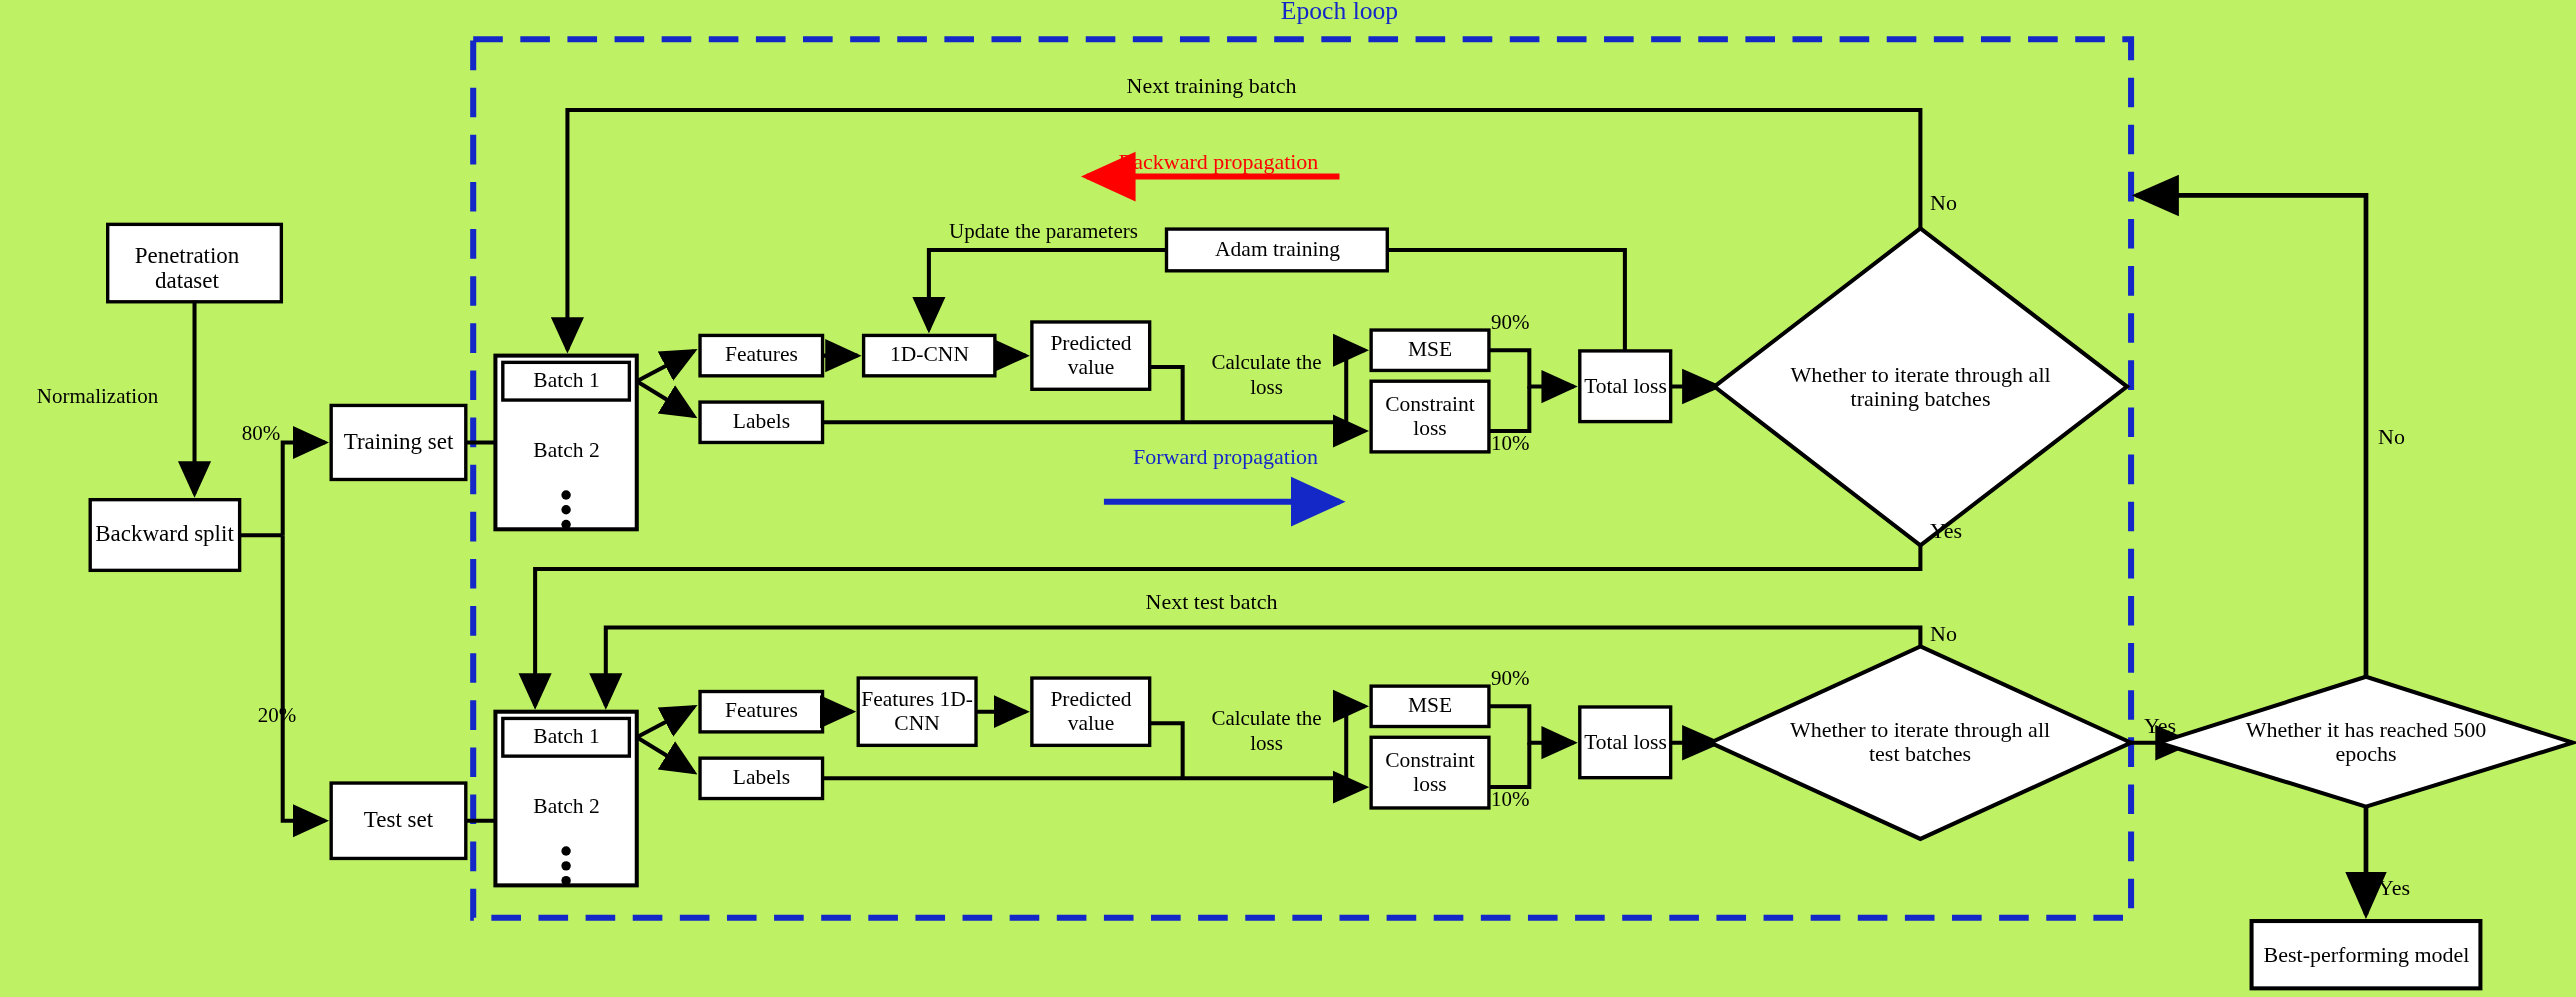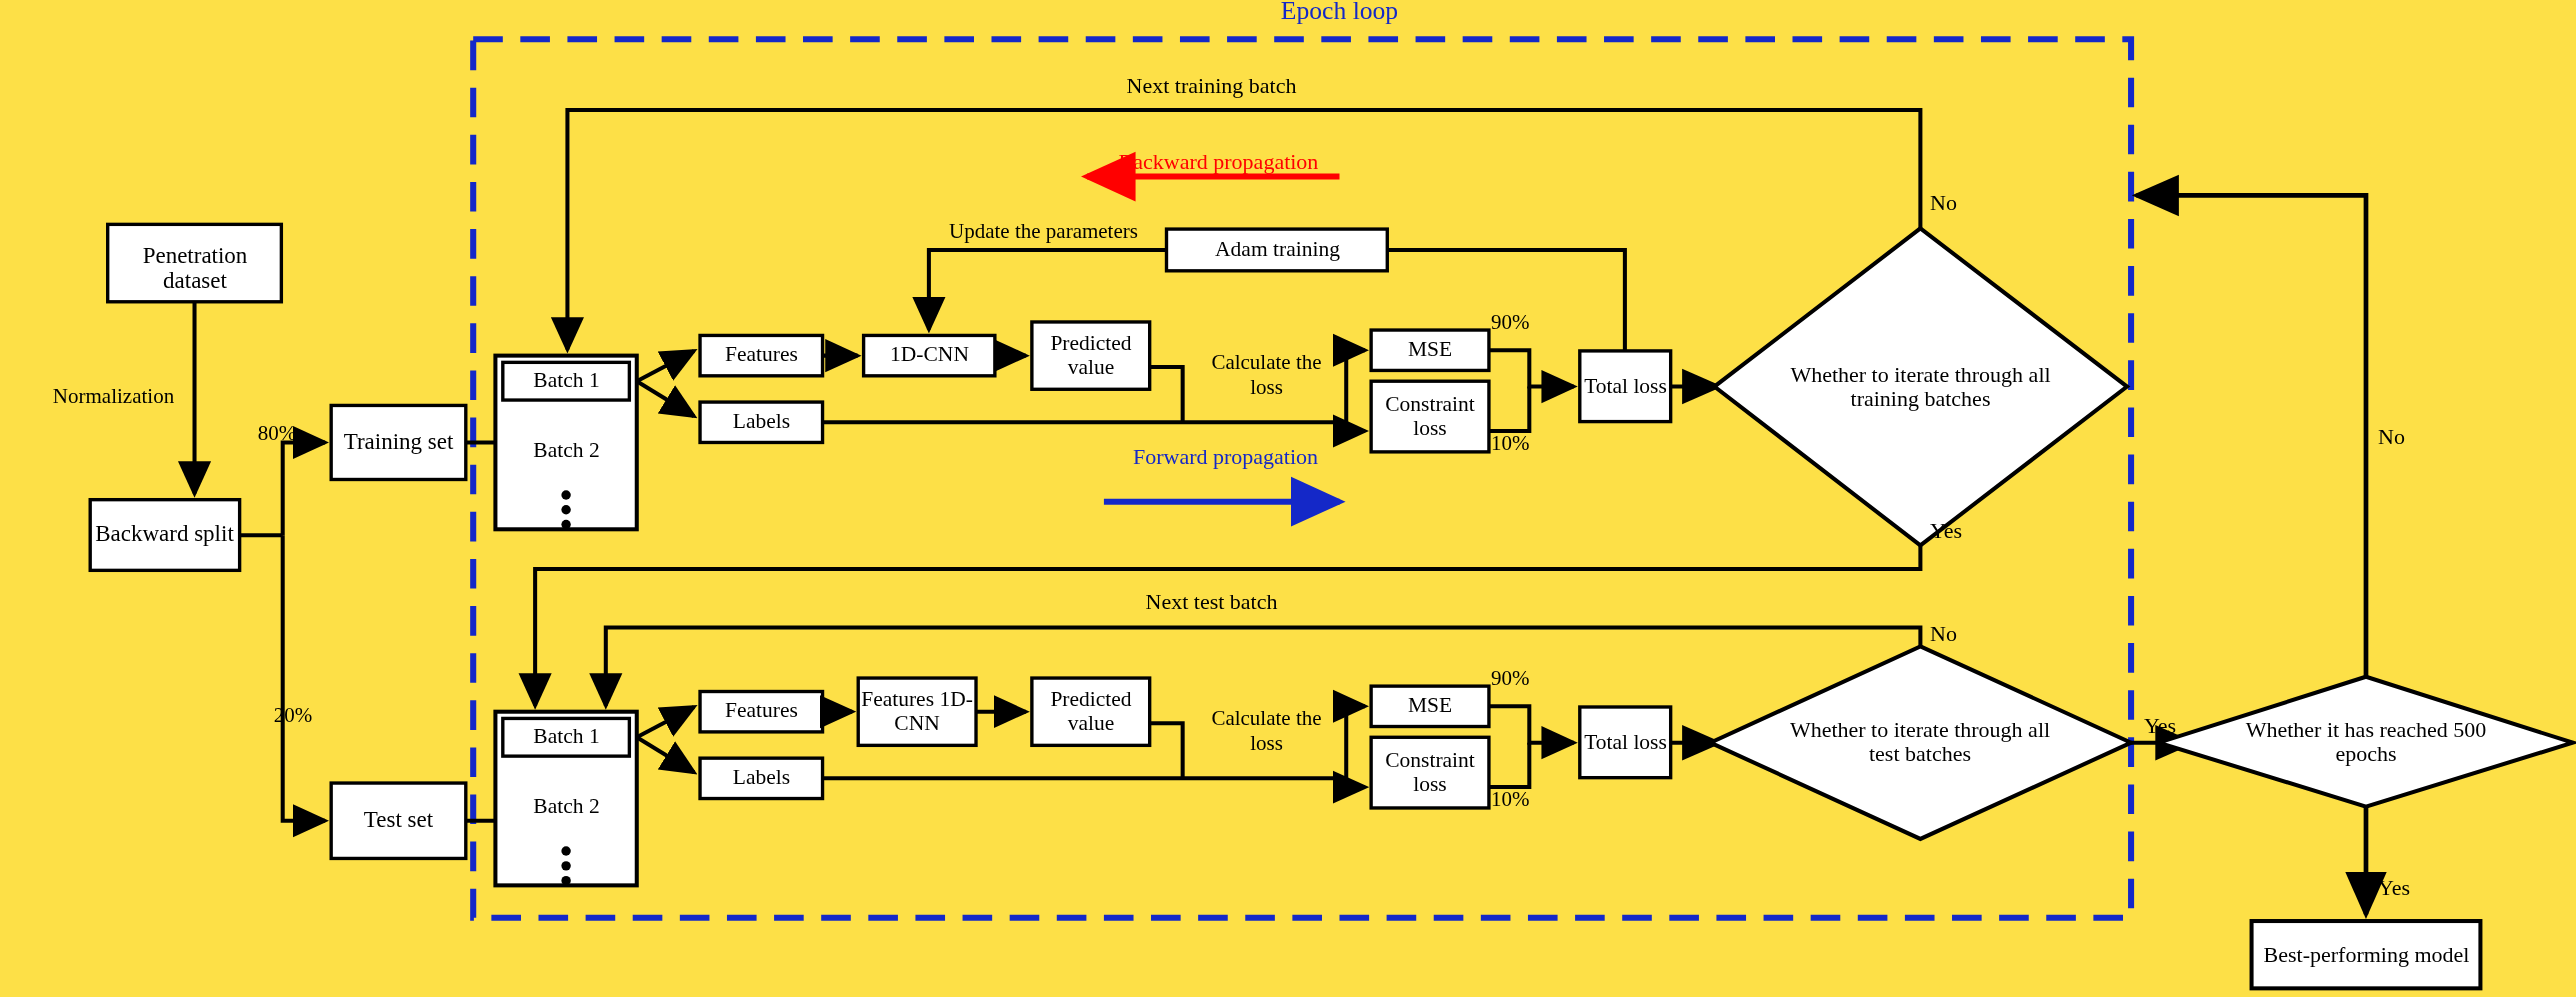--- a/index.html
+++ b/index.html
@@ -1,23 +1,23 @@
 <!DOCTYPE html>
 <html style="font-size:10.8px"><head>
 <meta charset="utf-8">
 <style>
   html,body{margin:0;padding:0;background:#fff;}
-  #root{position:relative;width:2576px;height:998px;background:#fde047;
+  #root{position:relative;width:2576px;height:998px;background:#bef264;
         font-family:"Liberation Serif", "DejaVu Serif", serif;}
   svg{position:absolute;left:0;top:0;width:2576px;height:998px;}
   .boxtxt{position:absolute;display:flex;align-items:center;justify-content:center;
           text-align:center;line-height:1.08;font-size:23px;color:#000;
           font-family:"Liberation Serif","DejaVu Serif",serif;}
   .edge{position:absolute;font-size:21px;color:#000;text-align:center;
-        font-family:"Liberation Serif","DejaVu Serif",serif;padding-left:16px;}
+        font-family:"Liberation Serif","DejaVu Serif",serif;}
   .annot{position:absolute;font-size:22px;text-align:center;
          font-family:"Liberation Serif","DejaVu Serif",serif;}
   .blue{color:#1428c8;}
   .red{color:#ff0000;}
 </style>
 </head>
 <body>
 
 <div id="root">
 
@@ -136,21 +136,21 @@
     <path d="M3515,1198 L3515,1358" fill="none" stroke="#000" stroke-width="7" marker-end="url(#ahs)"></path>
     <rect x="3345" y="1368" width="340" height="100" fill="#fff" stroke="#000" stroke-width="6"></rect>
 
     <path d="M1990,262 L1615,262" fill="none" stroke="#ff0000" stroke-width="9" marker-end="url(#ahred)"></path>
 
     <path d="M1640,745 L1990,745" fill="none" stroke="#1428c8" stroke-width="9" marker-end="url(#ahblue)"></path>
   </svg>
 
   <div class="annot blue" style="left:1205px;top:-4px;width:269px;font-size:25.6px;">Epoch loop</div>
 
-  <div class="boxtxt" style="left:108px;top:224px;width:174px;height:89px;text-align:center;">Penetration
+  <div class="boxtxt" style="left:100px;top:224px;width:174px;height:89px;text-align:center;">Penetration
 dataset</div>
   <div class="boxtxt" style="left:90px;top:499px;width:149px;height:71px;">Backward
 split</div>
   <div class="boxtxt" style="left:331px;top:405px;width:135px;height:74px;">Training
 set</div>
   <div class="boxtxt" style="left:331px;top:783px;width:135px;height:75px;">Test
 set</div>
 
   <div class="edge" style="left:0px;top:384px;width:195px;">Normalization</div>
   <div class="edge" style="left:224px;top:421px;width:74px;">80%</div>

